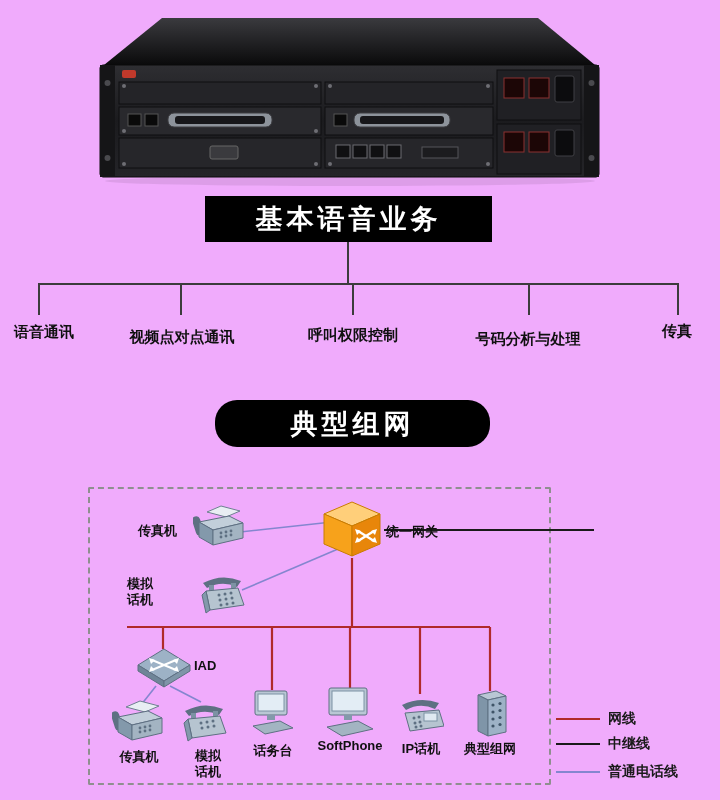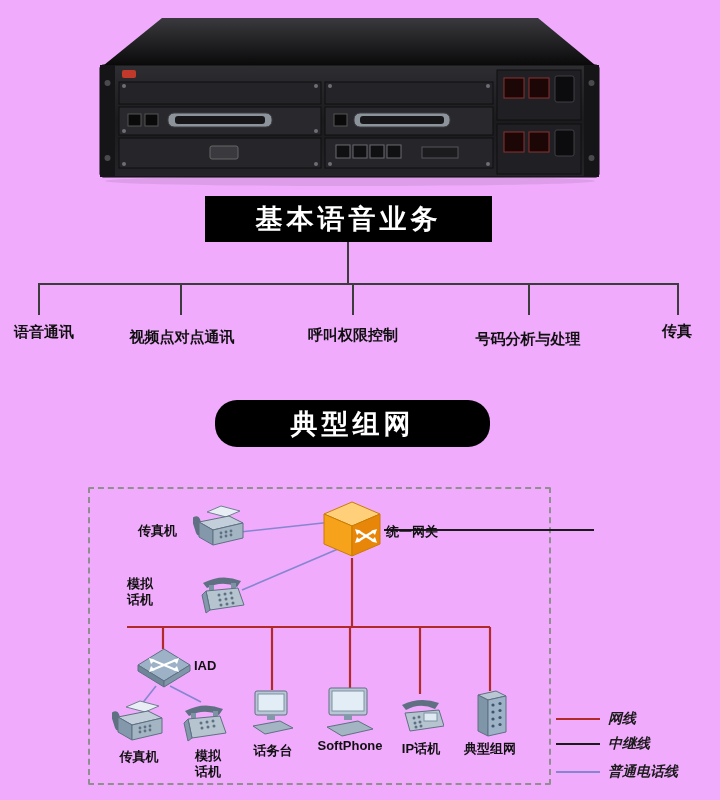--- a/index.html
+++ b/index.html
@@ -20,21 +20,21 @@
 
   .dashed-box { position:absolute; left:88px; top:487px; width:463px; height:298px;
                 border:2px dashed #8f8f8f; border-radius:2px; }
 
   .lines-layer { position:absolute; left:0; top:0; width:720px; height:800px; pointer-events:none; z-index:1; }
   .icon { position:absolute; z-index:2; }
   .node-label { position:absolute; z-index:3; font-weight:bold; font-size:13px; color:#101010; }
   .center { text-align:center; }
   .wrap2 { width:36px; line-height:1.25; text-align:center; }
 
-  .legend-item { position:absolute; display:flex; align-items:center; gap:8px; z-index:3;font-style:italic; }
+  .legend-item { position:absolute; display:flex; align-items:center; gap:8px; z-index:3; }
   .legend-item .lbl { font-size:14px; font-weight:bold; color:#1a1a1a; }
 </style>
 </head>
 <body>
 
 <div class="page">
 
   <div class="hardware">
     <svg width="515" height="180" viewBox="0 0 515 180">
       <defs>

